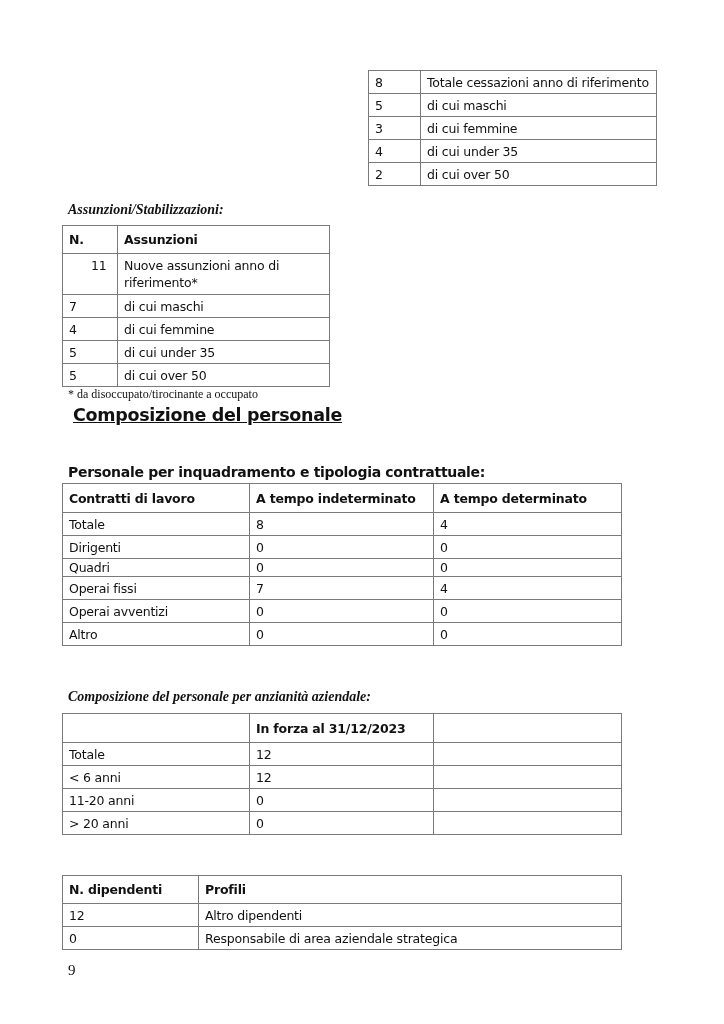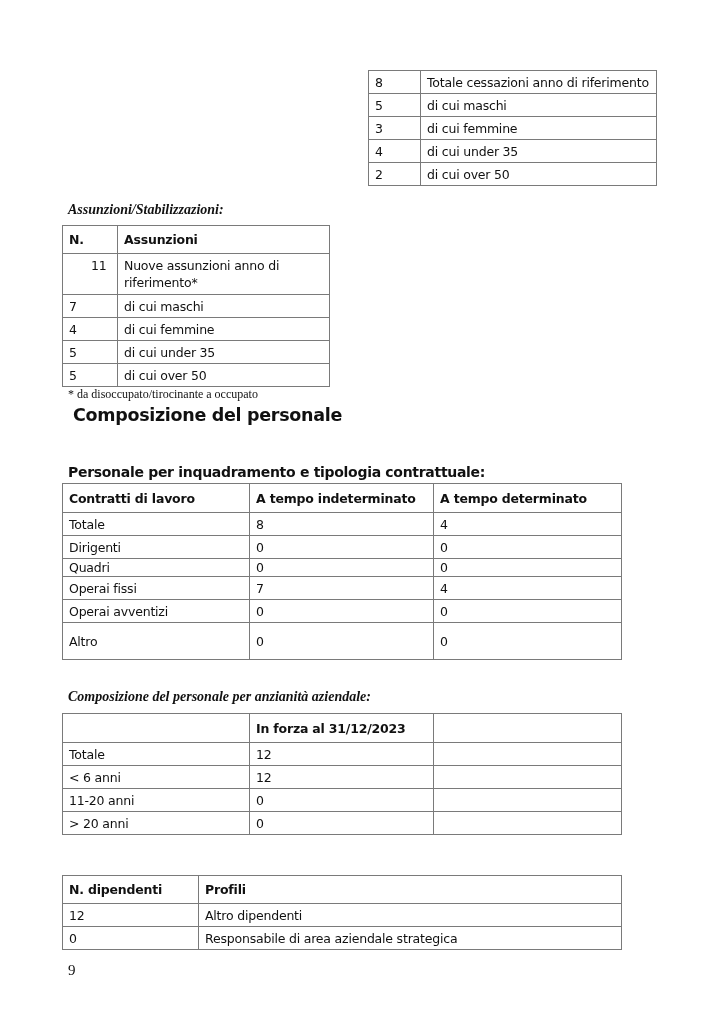--- a/index.html
+++ b/index.html
@@ -3,21 +3,21 @@
 <meta charset="utf-8">
 <style>
   html, body { margin:0; padding:0; background:#ffffff; }
   body { width:724px; height:1024px; position:relative; overflow:hidden; font-family:"DejaVu Sans", "Liberation Sans", sans-serif; color:#111; }
   .abs { position:absolute; }
   table { border-collapse:collapse; table-layout:fixed; }
   td, th { border:1px solid #7a7a7a; padding:0 6px; font-size:12.5px; font-weight:normal; text-align:left; vertical-align:middle; line-height:17px; letter-spacing:-0.2px; }
   th { font-weight:bold; }
   .serif-ital { font-family:"Liberation Serif", "DejaVu Serif", serif; font-style:italic; font-weight:bold; font-size:14px; }
   .serif { font-family:"Liberation Serif", "DejaVu Serif", serif; font-size:12px; }
-  .h-sec { font-weight:bold; font-size:17.5px; letter-spacing:-0.3px; }
+  .h-sec { font-weight:bold; font-size:17.5px; letter-spacing:-0.3px;text-decoration:underline; }
   .h-sub { font-weight:bold; font-size:14px; letter-spacing:-0.3px; }
 </style>
 </head>
 <body>
 
 <table class="abs" style="left:368px; top:70px; width:288px;">
   <colgroup>
       <col style="width:52px">
       <col style="width:236px">
     </colgroup>
@@ -120,21 +120,21 @@
     <tr style="height:23px">
       <td>Operai fissi</td>
       <td>7</td>
       <td>4</td>
     </tr>
     <tr style="height:23px">
       <td>Operai avventizi</td>
       <td>0</td>
       <td>0</td>
     </tr>
-    <tr style="height:37px">
+    <tr style="height:23px">
       <td>Altro</td>
       <td>0</td>
       <td>0</td>
     </tr>
   </tbody>
 </table>
 
 <div class="abs serif-ital" style="left:68px; top:689px;">Composizione del personale per anzianità aziendale:</div>
 
 <table class="abs" style="left:62px; top:713px; width:559px;">

